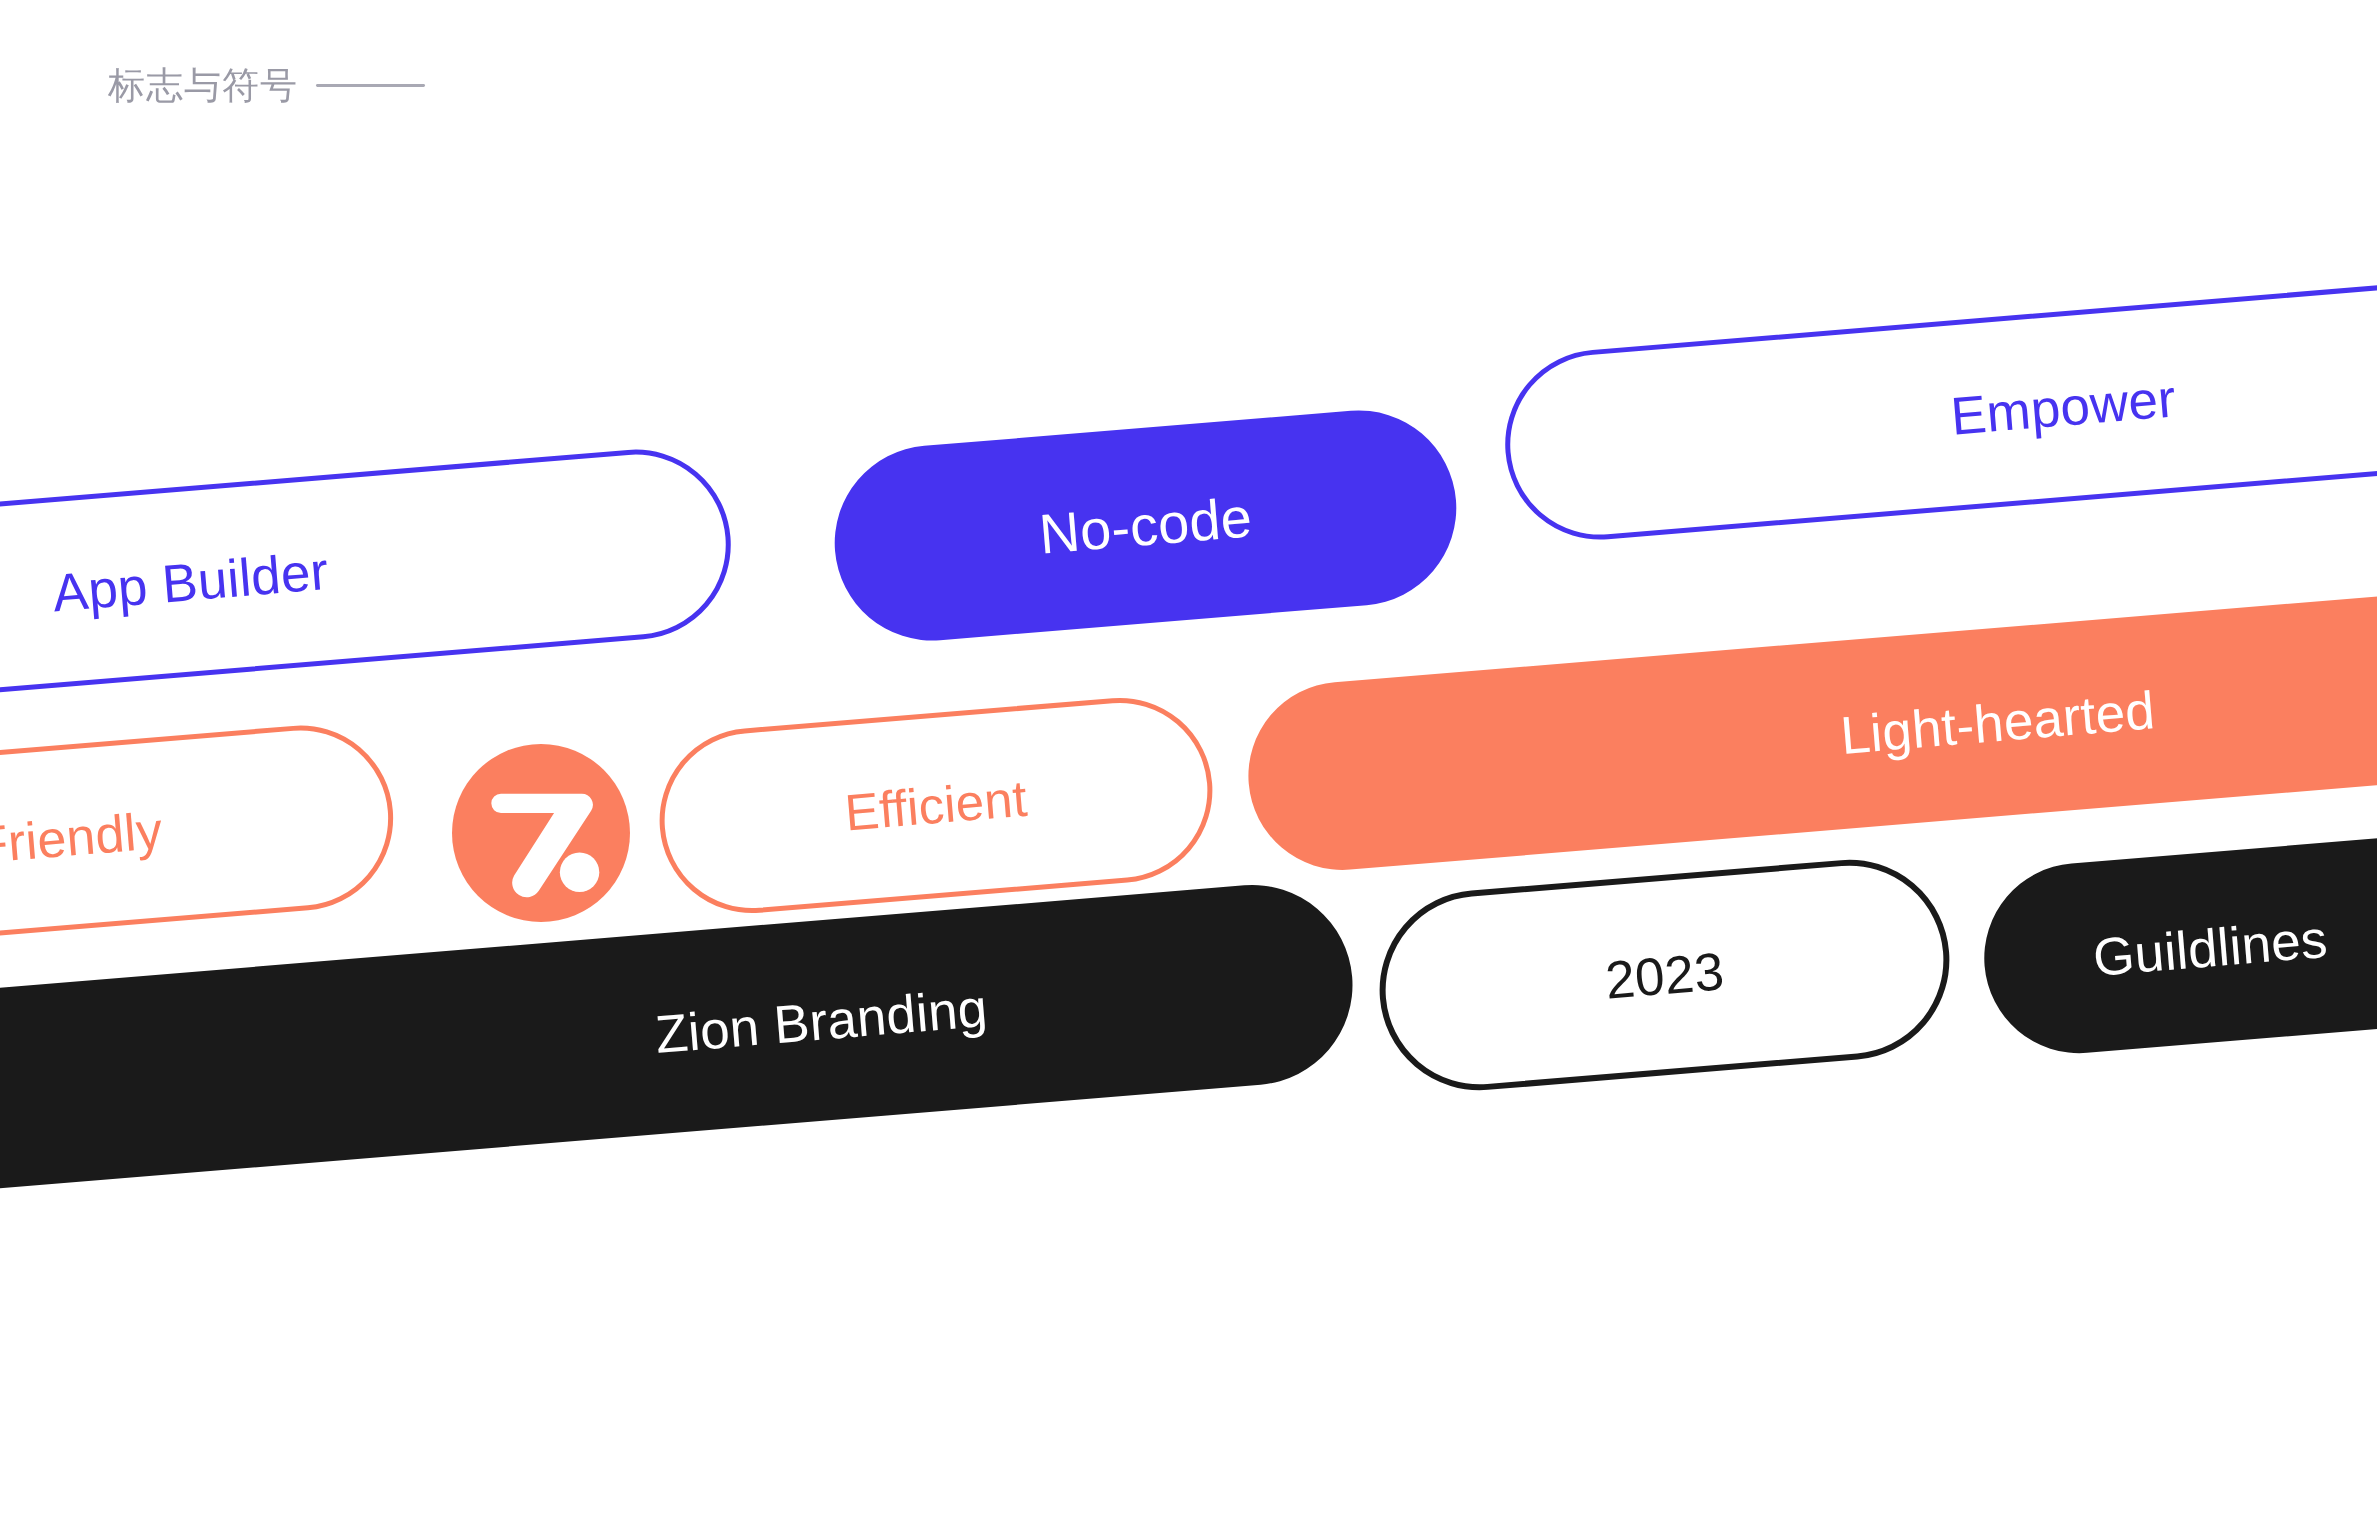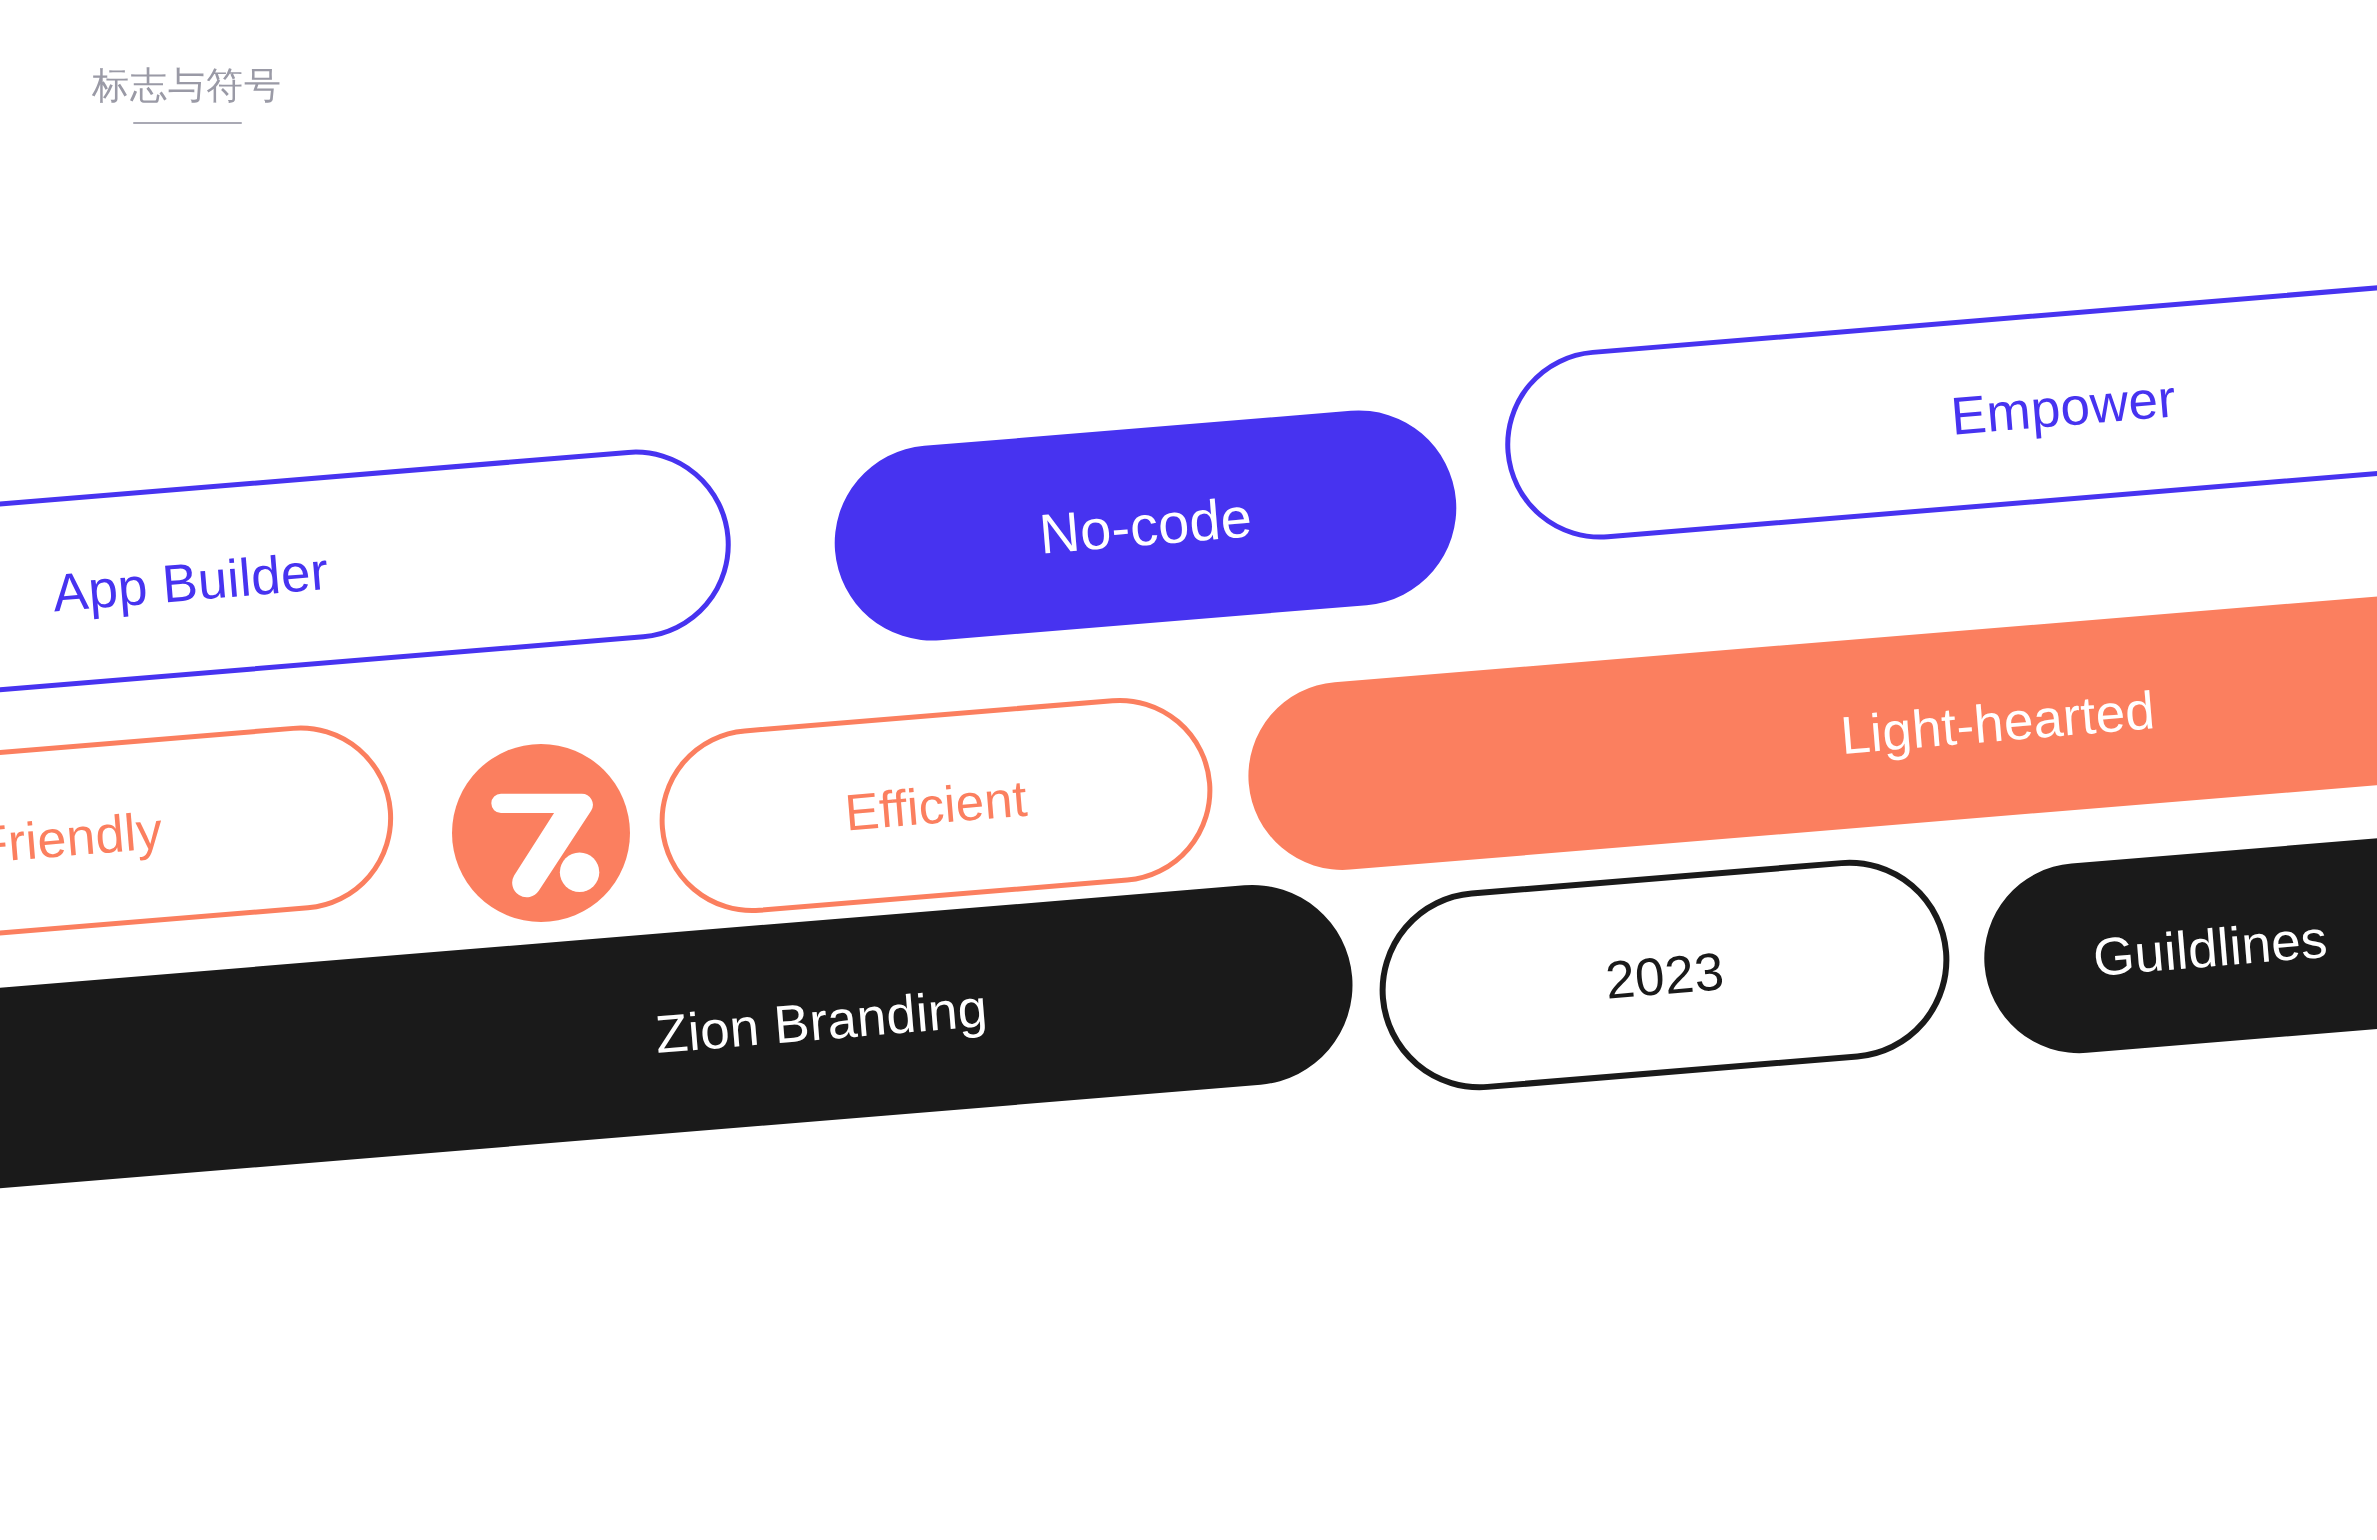--- a/index.html
+++ b/index.html
@@ -7,22 +7,22 @@
     width:2739px;height:1541px;
     background:#ffffff;
     font-family:"Liberation Sans","DejaVu Sans",sans-serif;
     overflow:hidden;position:relative;
   }
   #stage{position:absolute;inset:0;overflow:hidden;}
 
   
   .hdr{position:absolute;top:0;left:0;width:100%;height:143px;}
   .hdr-left{
-    position:absolute;left:92px;top:67px;
-    display:flex;align-items:center;gap:18px;flex-direction:column;
+    position:absolute;left:108px;top:67px;
+    display:flex;align-items:center;gap:18px;
   }
   .hdr-cn{
     font-size:37px;color:#9a9aa6;letter-spacing:1px;
     font-family:"DejaVu Sans","Liberation Sans",sans-serif;
     white-space:nowrap;line-height:1;
   }
   .hdr-rule{width:109px;height:2.4px;background:#a9a9b4;border-radius:1.4px;}
 
   
   .pill{

